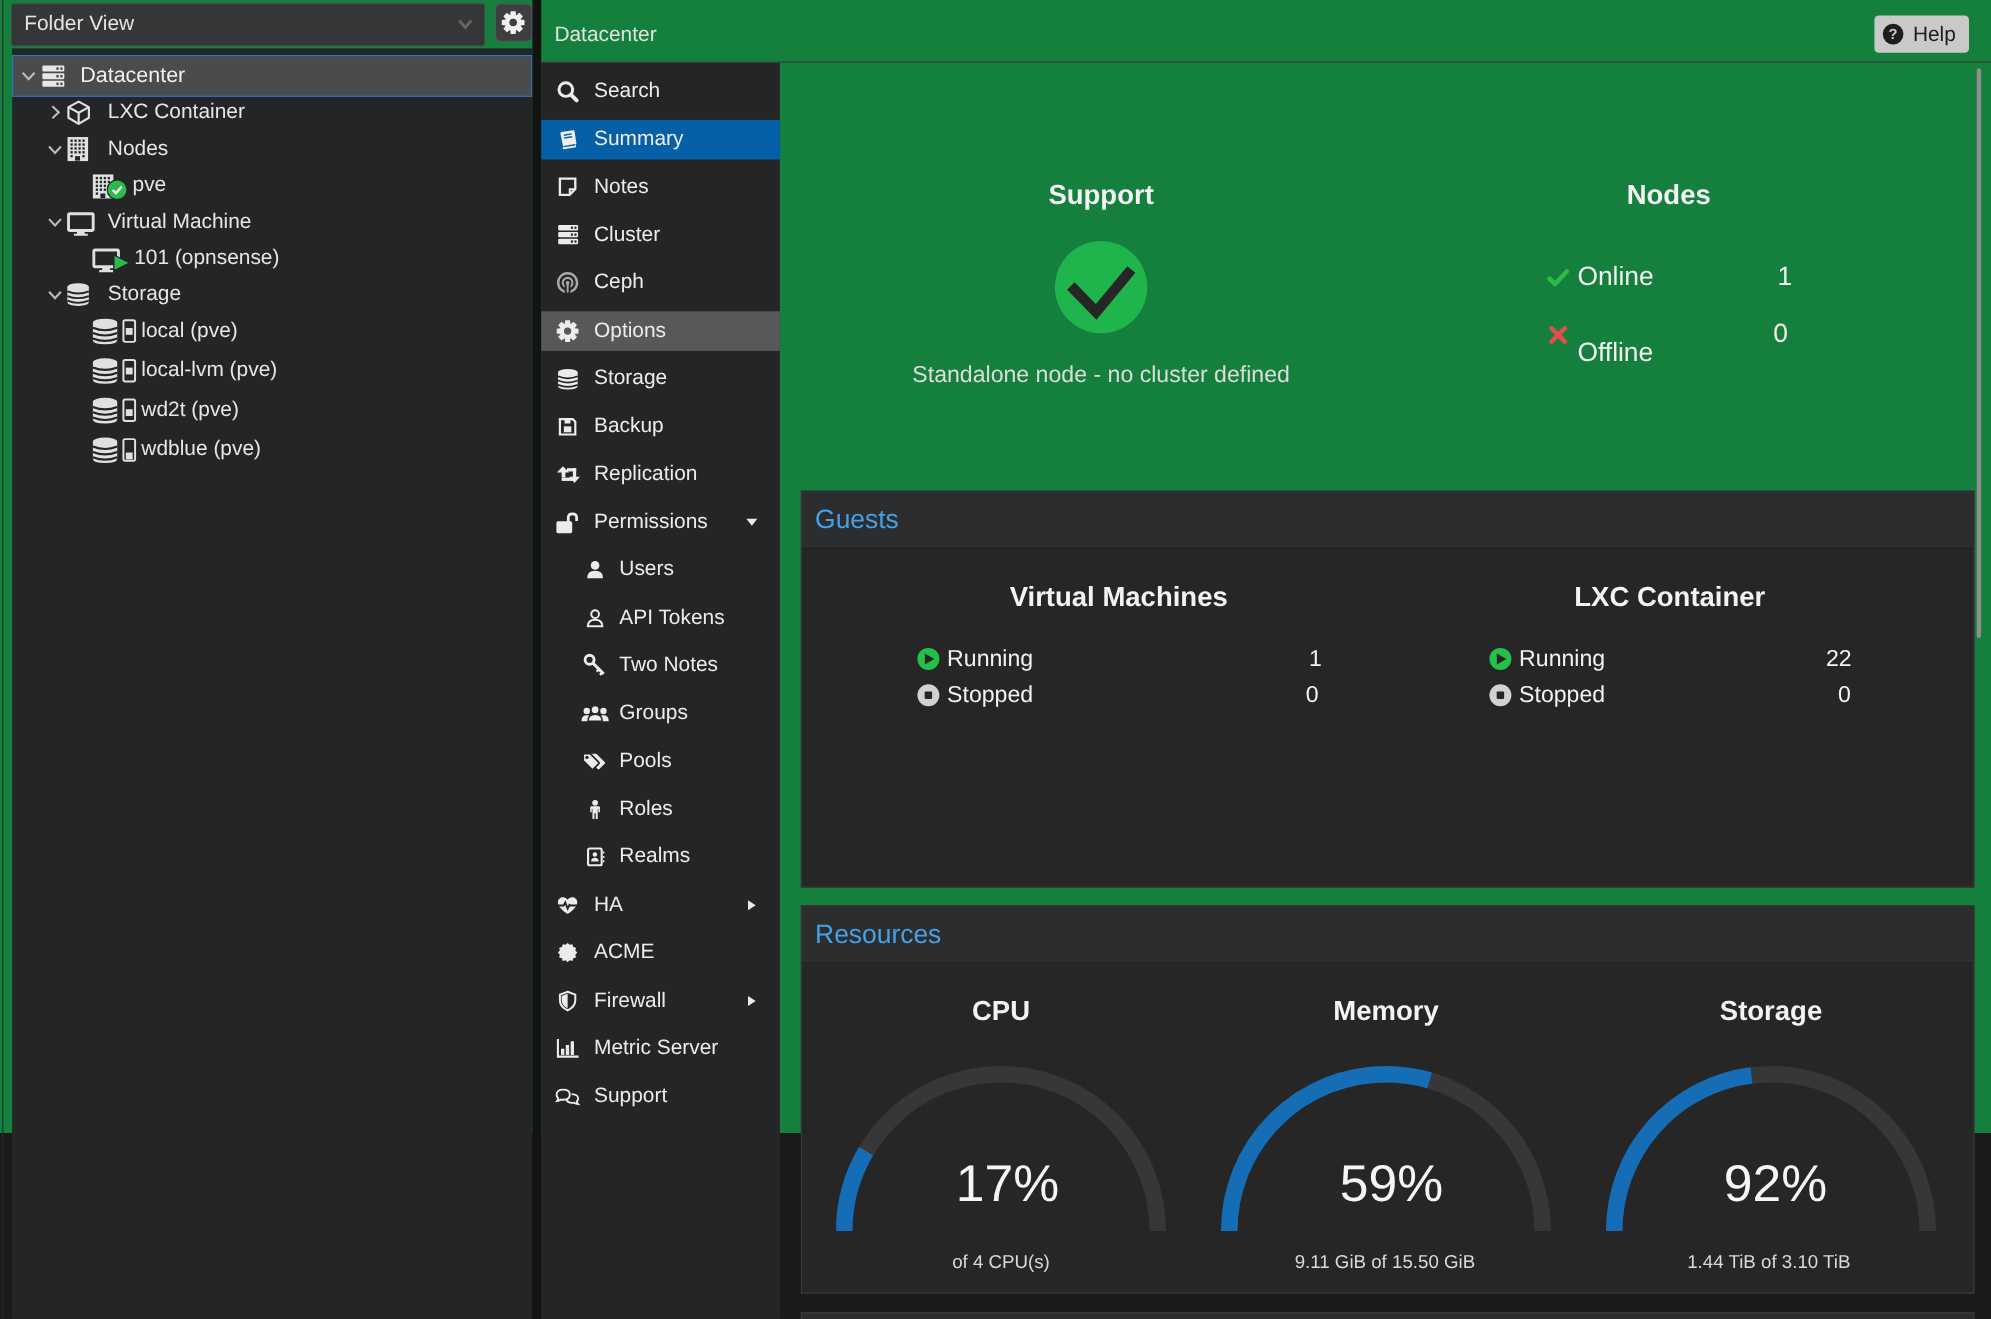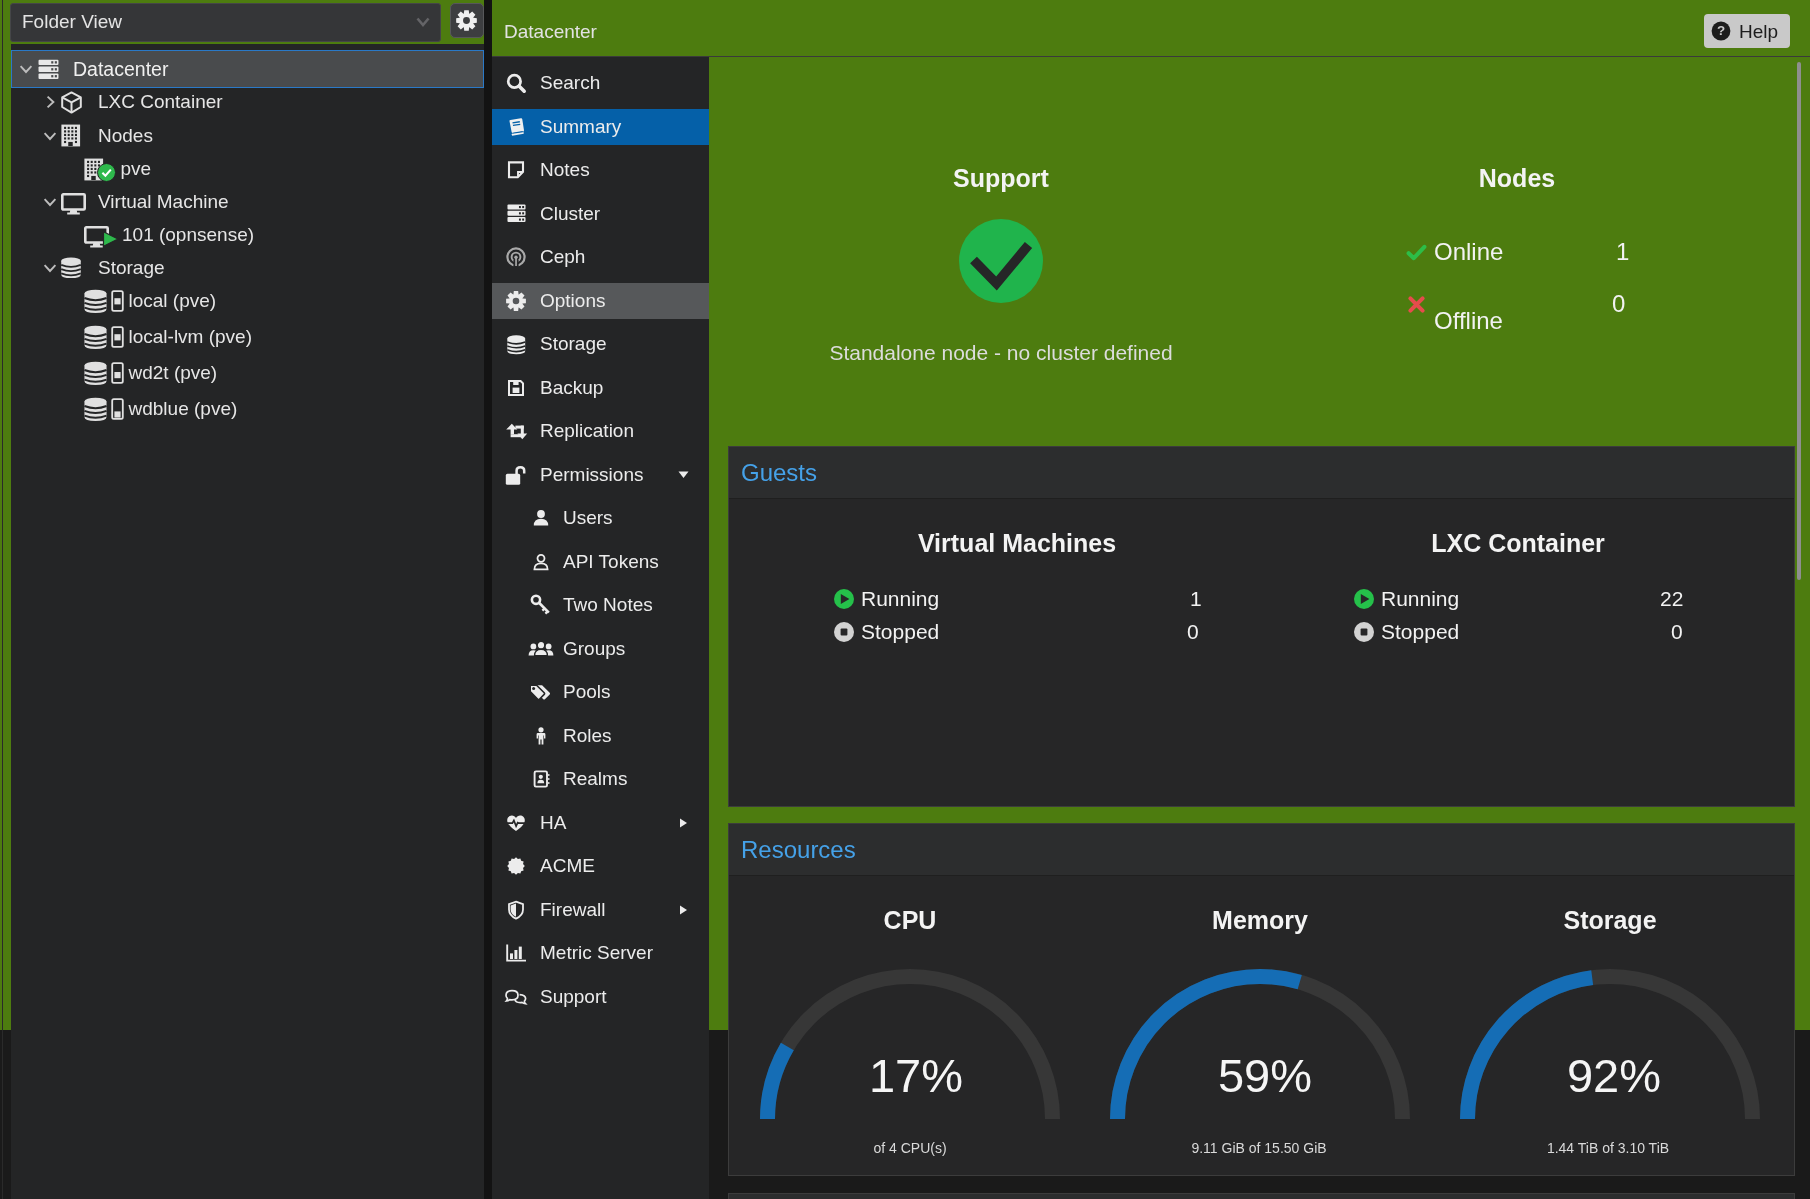--- a/index.html
+++ b/index.html
@@ -1,25 +1,25 @@
 <!DOCTYPE html>
 <html><head><meta charset="utf-8"><style>
 *{margin:0;padding:0;box-sizing:border-box}
 html,body{width:1810px;height:1199px;overflow:hidden;background:#1a1a1a;font-family:"Liberation Sans",sans-serif;-webkit-font-smoothing:antialiased}
 .abs{position:absolute}
-#stage{position:relative;width:1810px;height:1030px;background:#4d7c0f}
+#stage{position:relative;width:1810px;height:1030px;background:#15803d}
 .tl{position:absolute;transform:translateY(-50%);color:#e6e6e6;font-size:19px;white-space:nowrap}
 .ml{position:absolute;transform:translateY(-50%);color:#ececec;font-size:19px;white-space:nowrap}
 .h2{position:absolute;transform:translate(-50%,-50%);color:#f3f3f3;font-size:25px;font-weight:bold;white-space:nowrap}
 .txt{position:absolute;transform:translate(-50%,-50%);color:#dcdcdc;font-size:21px;white-space:nowrap}
 .grow{position:absolute;transform:translateY(-50%);color:#f2f2f2;font-size:21px;white-space:nowrap}
 .nrow{position:absolute;transform:translateY(-50%);color:#f2f2f2;font-size:24px;white-space:nowrap}
 .gval{position:absolute;transform:translateY(-50%);color:#f2f2f2;font-size:21px;white-space:nowrap}
 .pct{position:absolute;transform:translate(-50%,-50%);color:#f5f5f5;font-size:47px;white-space:nowrap}
-.sub{position:absolute;transform:translate(-50%,-50%);color:#dadada;font-size:14px;white-space:nowrap}
+.sub{position:absolute;transform:translate(-50%,-50%);color:#dadada;font-size:17px;white-space:nowrap}
 .panel{position:absolute;left:728px;width:1067px;background:#262627;border:1px solid #3c3c3c}
 .phdr{position:absolute;left:0;top:0;width:100%;height:52px;background:#2c2d2e;border-bottom:1px solid #1f1f1f;color:#45a1e8;font-size:24px}
 .phdr span{position:absolute;left:12px;top:50%;transform:translateY(-50%)}
 svg{position:absolute;overflow:visible}
 </style></head><body>
 <div id="stage">
 
 <div class="abs" style="left:11px;top:44px;width:473px;height:1155px;background:#242526"></div>
 <div class="abs" style="left:2px;top:0;width:1px;height:1199px;background:#2a2a2a"></div>
 <div class="abs" style="left:10px;top:3px;width:431px;height:39px;background:#353638;border:1px solid #454648;border-radius:3px"></div>
@@ -332,21 +332,21 @@
       <text x="10" y="14.4" font-size="13.4" font-weight="bold" fill="#c9c9c9" text-anchor="middle" font-family="Liberation Sans">?</text>
     </svg>
 <div class="tl" style="left:1739px;top:31.5px;color:#1d1d1d">Help</div>
 <div class="abs" style="left:492px;top:56px;width:1318px;height:1px;background:#3a3a3a"></div>
 <div class="h2" style="left:1001px;top:178px">Support</div>
 <div class="h2" style="left:1517px;top:178px">Nodes</div>
 <svg class="abs" style="left:959px;top:219px" width="84" height="84" viewBox="0 0 84 84">
       <circle cx="42" cy="42" r="42" fill="#20b44c"></circle>
       <path d="M14.5,41 L37.5,64.5 L69.5,26" stroke="#262627" stroke-width="9.5" fill="none" stroke-linejoin="miter"></path>
     </svg>
-<div class="txt" style="left:1001px;top:353px">Standalone node - no cluster defined</div>
+<div class="txt" style="left:1001px;top:341px">Standalone node - no cluster defined</div>
 <svg class="abs" style="left:1405.5px;top:241.5px" width="21" height="21" viewBox="0 0 21 21">
       <path d="M2.6,11.2 L7.8,16.2 L18.4,4.8" fill="none" stroke="#2dbd47" stroke-width="4.1" stroke-linecap="round" stroke-linejoin="round"></path>
     </svg>
 <div class="nrow" style="left:1434px;top:252px">Online</div>
 <div class="nrow" style="left:1616px;top:252px">1</div>
 <svg class="abs" style="left:1406.5px;top:294.5px" width="19" height="19" viewBox="0 0 19 19">
       <path d="M3.4,3.4 L15.6,15.6 M15.6,3.4 L3.4,15.6" stroke="#e64c4c" stroke-width="4.1" stroke-linecap="round"></path>
     </svg>
 <div class="nrow" style="left:1434px;top:321px">Offline</div>
 <div class="nrow" style="left:1612px;top:304px">0</div>

